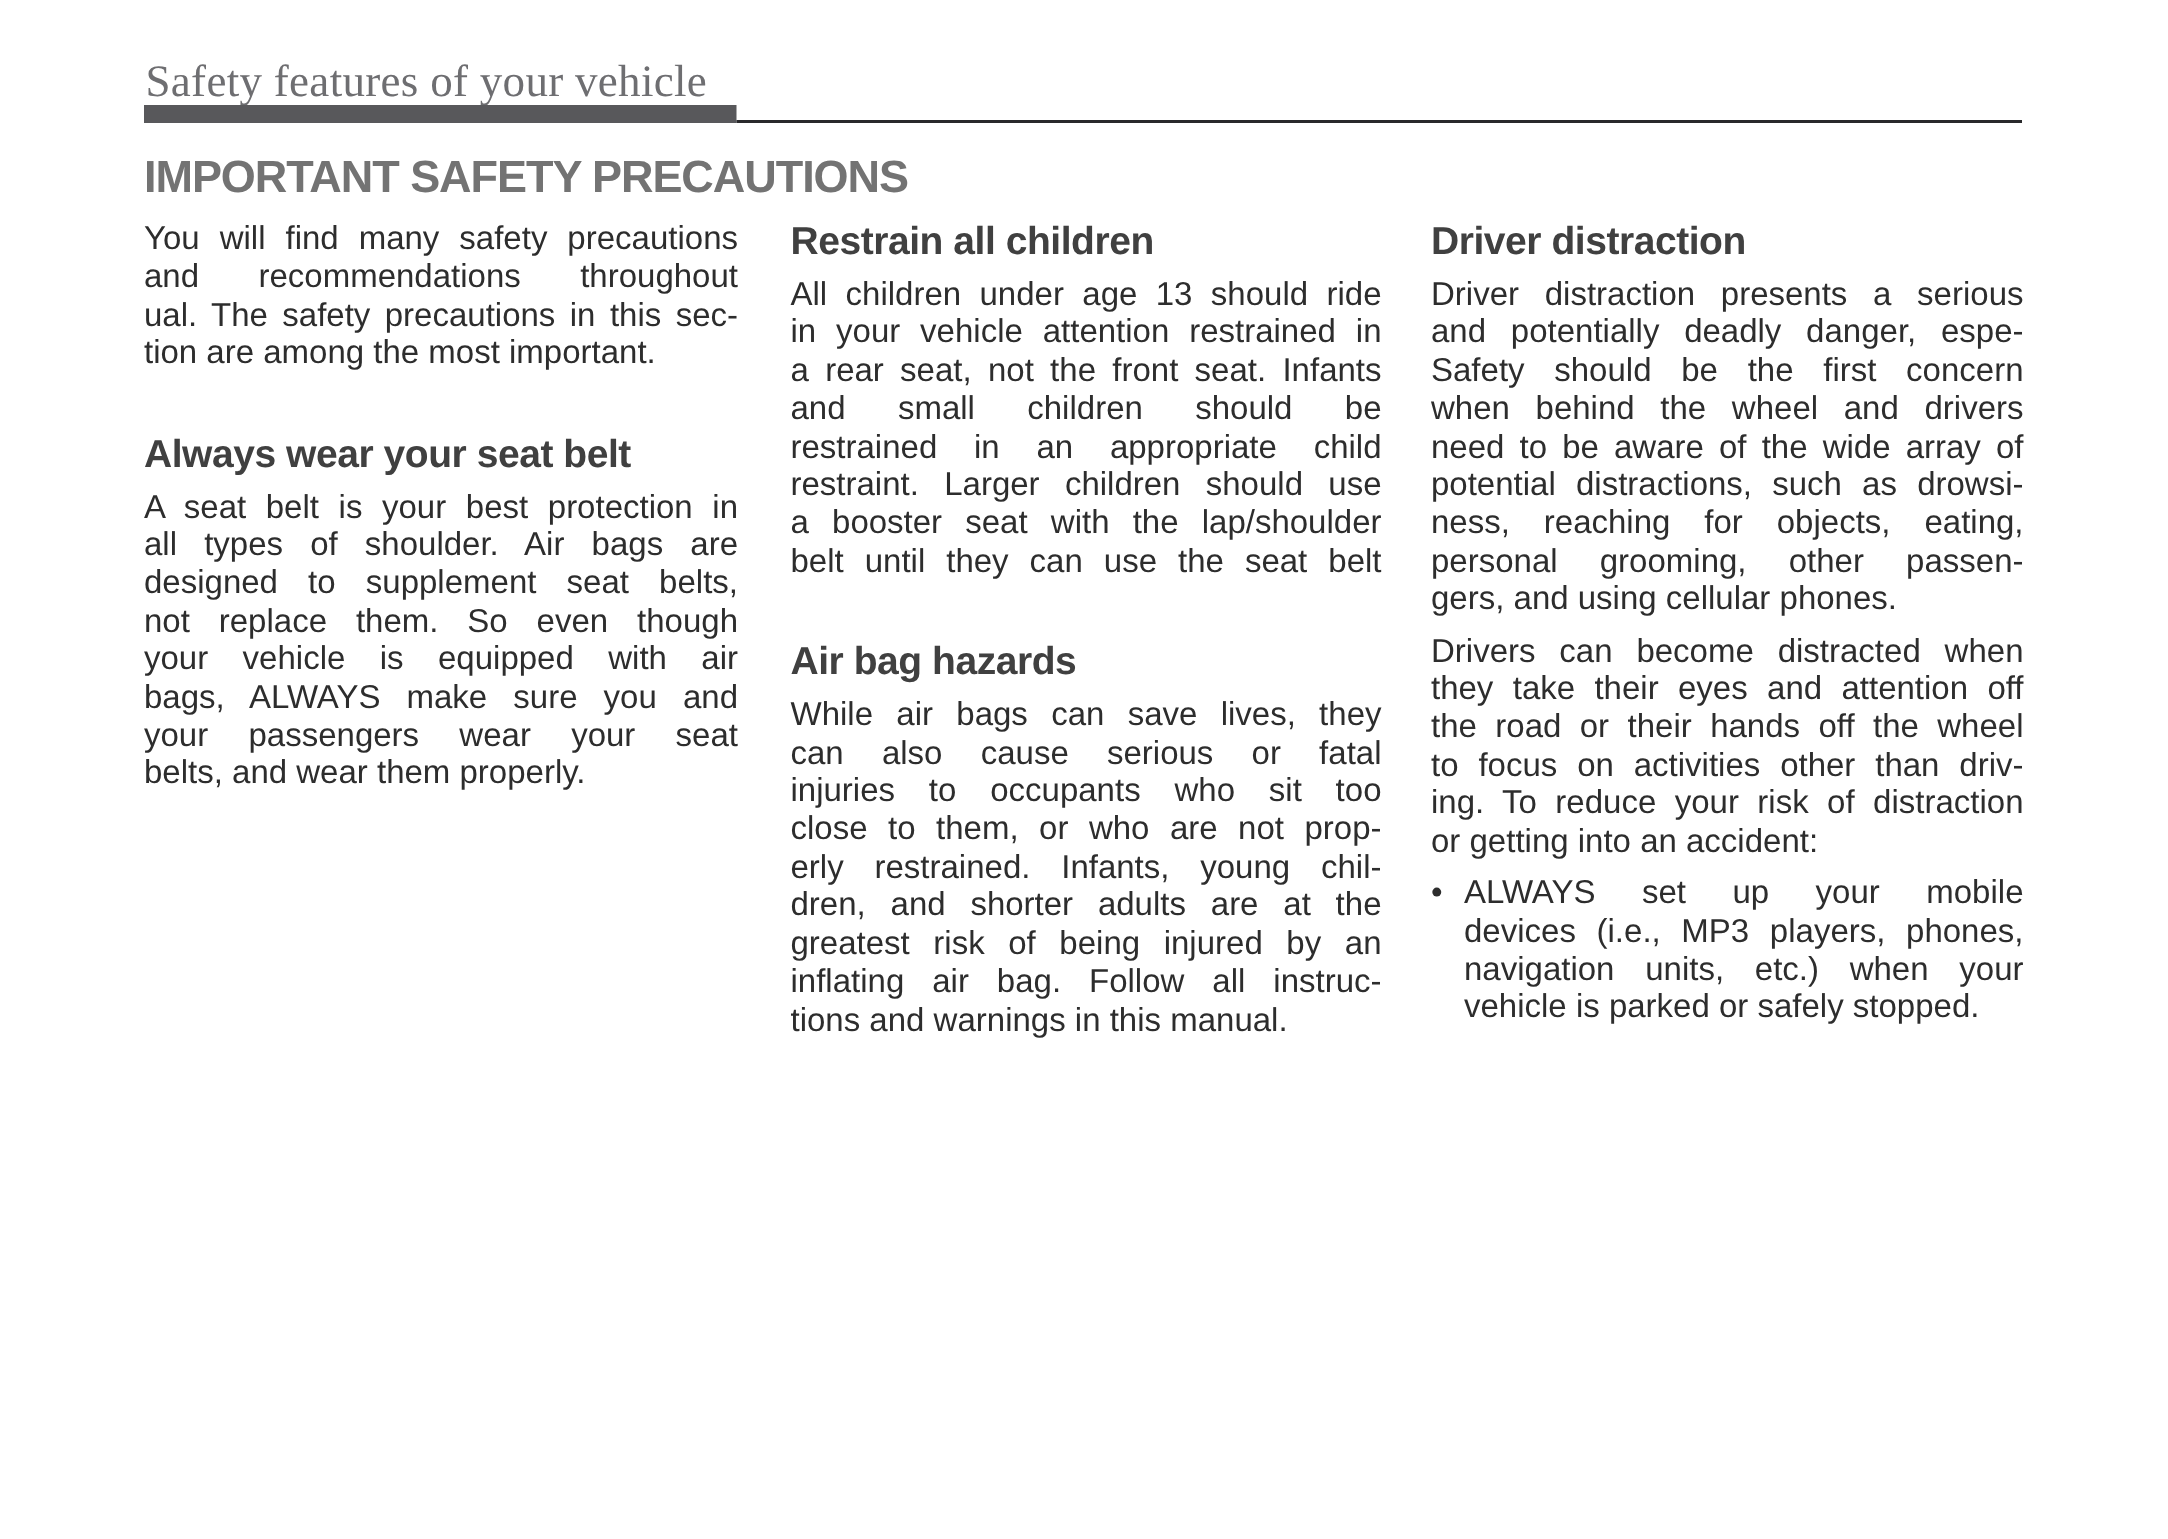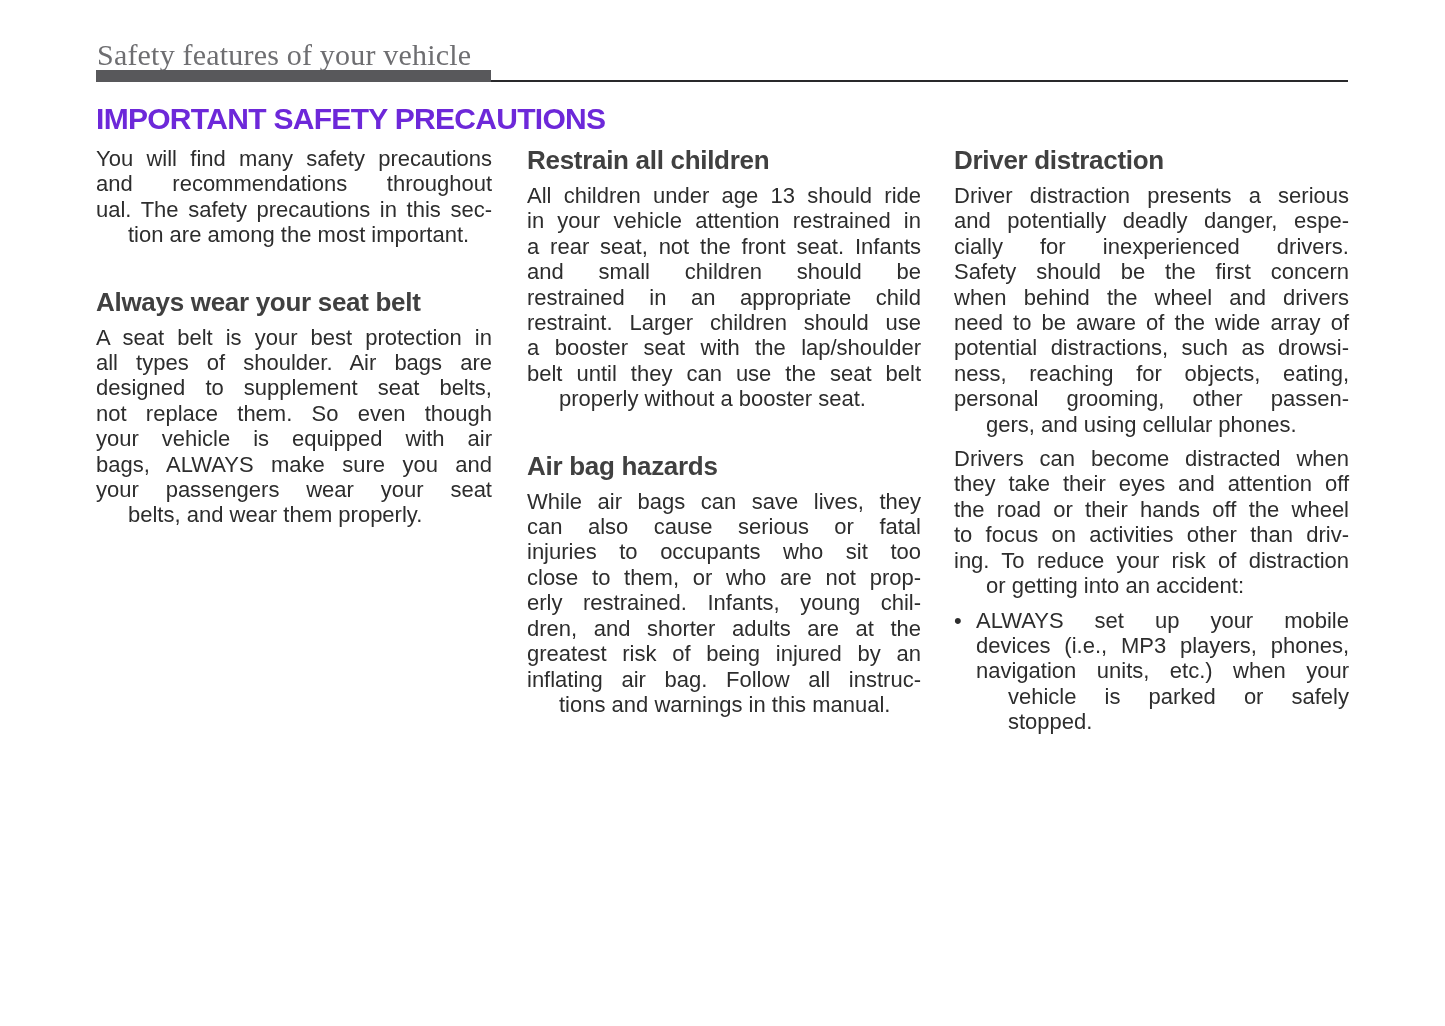--- a/index.html
+++ b/index.html
@@ -7,35 +7,35 @@
         font-family:"Liberation Sans", sans-serif;color:#2d2d2d;}
 
   
   .rh-title{position:absolute;left:97px;top:40px;font-family:"Liberation Serif", serif;
             font-size:30px;line-height:30px;color:#6e6e71;letter-spacing:0.2px;}
   .rh-bar{position:absolute;left:96px;top:70px;width:395px;height:12px;background:#58585b;}
   .rh-rule{position:absolute;left:491px;top:80px;width:857px;height:2px;background:#29292b;}
 
   
   .title{position:absolute;left:96px;top:102px;font-size:30px;line-height:34px;font-weight:bold;
-         color:#6d28d9;letter-spacing:-0.7px;white-space:nowrap;}
+         color:#737373;letter-spacing:-0.7px;white-space:nowrap;}
 
   
   .col{position:absolute;top:146px;width:396px;}
   .col1{left:96px;}
   .col2{left:527px;width:394px;}
   .col3{left:954px;width:395px;}
 
   .col h2{font-size:26px;line-height:28px;font-weight:bold;color:#404040;
           margin:40px 0 9px 0;letter-spacing:-0.3px;}
   .col h2.first{margin-top:0;}
 
   .para{font-size:22px;line-height:25.4px;color:#2d2d2d;margin:0 0 9px 0;}
   .para .ln{text-align:justify;text-align-last:justify;}
-  .para .ln.last{text-align:last;text-align-last:left;margin-left:32px;}
+  .para .ln.last{text-align:last;text-align-last:left;}
 
   .bullet{display:flex;margin-top:0;}
   .bullet .marker{width:22px;flex:0 0 22px;font-size:22px;line-height:25.4px;color:#2d2d2d;}
   .bullet .para{flex:1;margin:0;}
 
   
   .dash-h{position:absolute;left:0;top:952px;width:1445px;height:2px;
           background:repeating-linear-gradient(90deg,#3b3b3b 0 8px,transparent 8px 14px);}
   .dash-v{position:absolute;left:95px;top:952px;width:2px;height:74px;
           background:repeating-linear-gradient(180deg,#3b3b3b 0 8px,transparent 8px 14px);}
@@ -78,42 +78,40 @@
     <h2 class="first">Restrain all children</h2>
     <div class="para">
         <div class="ln">All children under age 13 should ride</div>
         <div class="ln">in your vehicle attention restrained in</div>
         <div class="ln">a rear seat, not the front seat. Infants</div>
         <div class="ln">and small children should be</div>
         <div class="ln">restrained in an appropriate child</div>
         <div class="ln">restraint. Larger children should use</div>
         <div class="ln">a booster seat with the lap/shoulder</div>
         <div class="ln">belt until they can use the seat belt</div>
-        <div class="ln last">properly without a booster seat.</div>
       </div>
     <h2>Air bag hazards</h2>
     <div class="para">
         <div class="ln">While air bags can save lives, they</div>
         <div class="ln">can also cause serious or fatal</div>
         <div class="ln">injuries to occupants who sit too</div>
         <div class="ln">close to them, or who are not prop-</div>
         <div class="ln">erly restrained. Infants, young chil-</div>
         <div class="ln">dren, and shorter adults are at the</div>
         <div class="ln">greatest risk of being injured by an</div>
         <div class="ln">inflating air bag. Follow all instruc-</div>
         <div class="ln last">tions and warnings in this manual.</div>
       </div>
   </div>
 
   <div class="col col3">
     <h2 class="first">Driver distraction</h2>
     <div class="para">
         <div class="ln">Driver distraction presents a serious</div>
         <div class="ln">and potentially deadly danger, espe-</div>
-        <div class="ln">cially for inexperienced drivers.</div>
         <div class="ln">Safety should be the first concern</div>
         <div class="ln">when behind the wheel and drivers</div>
         <div class="ln">need to be aware of the wide array of</div>
         <div class="ln">potential distractions, such as drowsi-</div>
         <div class="ln">ness, reaching for objects, eating,</div>
         <div class="ln">personal grooming, other passen-</div>
         <div class="ln last">gers, and using cellular phones.</div>
       </div>
     <div class="para">
         <div class="ln">Drivers can become distracted when</div>

